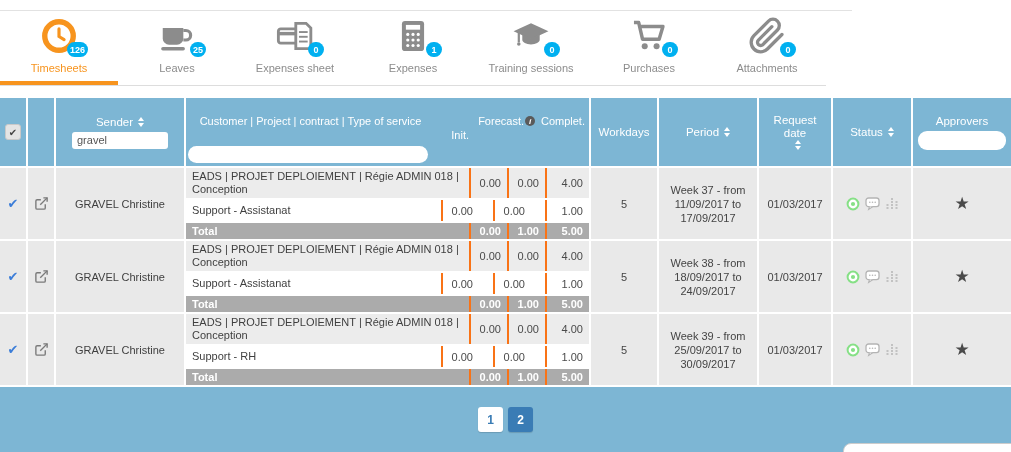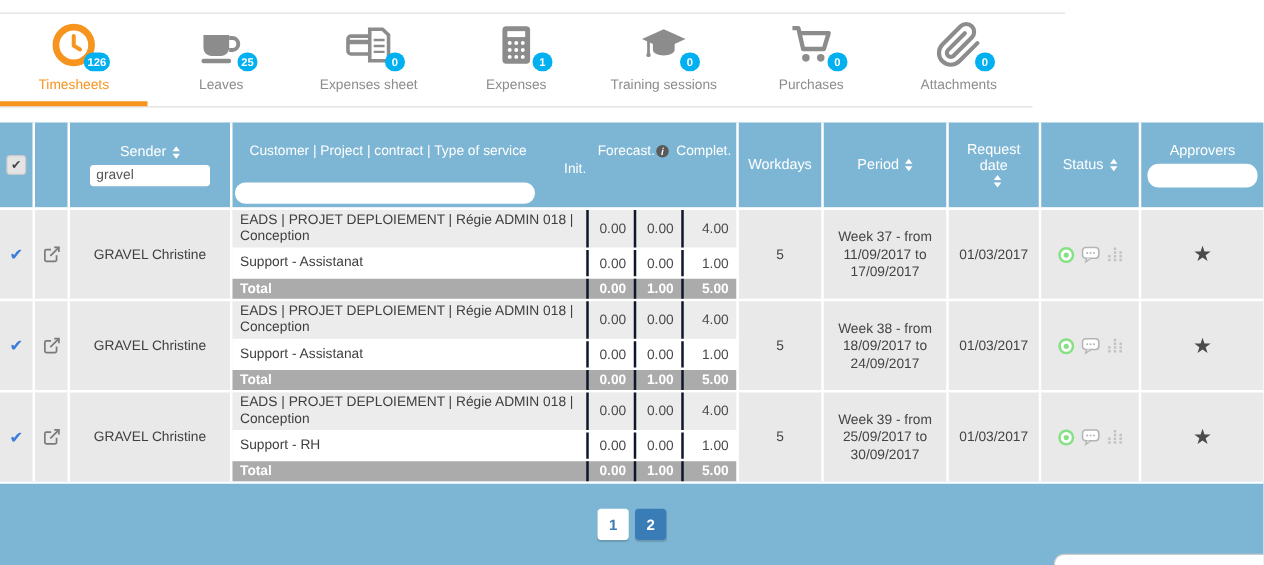--- a/index.html
+++ b/index.html
@@ -55,24 +55,24 @@
   .brow > div:last-child { border-right:none; }
   .rowcheck { color:#3b7dd8; font-size:13px; cursor:pointer; }
   .openlink { cursor:pointer; display:flex; }
   .sendername { font-size:11px; color:#3f3f3f; }
 
   .projcell { flex-direction:column; align-items:stretch !important; justify-content:space-between !important;
               padding:0 !important; background:#fff; gap:2px; }
   .pline { display:flex; align-items:stretch; }
   .pline .ptext { flex:1; padding:2px 6px; display:flex; align-items:center; text-align:left; line-height:13px; color:#3f3f3f; }
   .pline .num { width:38px; display:flex; align-items:center; justify-content:flex-end; padding-right:6px;
-                border-left:2px solid #0f172a; color:#4a4a4a;padding-left:23px; }
+                border-left:2px solid #f97316; color:#4a4a4a;padding-left:23px; }
   .pline .num.complet { width:44px; }
   .line1 { min-height:30px; background:#ececec; flex:1; }
-  .line2 { min-height:21px; background:#fff; }
+  .line2 { min-height:21px; background:#fff;gap:14px; }
   .ptotal { height:16px; background:#ababab; }
   .ptotal .ptext, .ptotal .num { color:#fff; font-weight:bold; }
   .periodtext { line-height:14px; }
 
   .statusicons { display:flex; gap:5px; align-items:center; }
   .star { color:#4a4a4a; font-size:17px; cursor:pointer; }
 
   
   .footerbar { width:1011px; height:67px; background:#7db6d4; border-top:2px solid #fff;
                display:flex; align-items:center; justify-content:center; gap:5px; }

